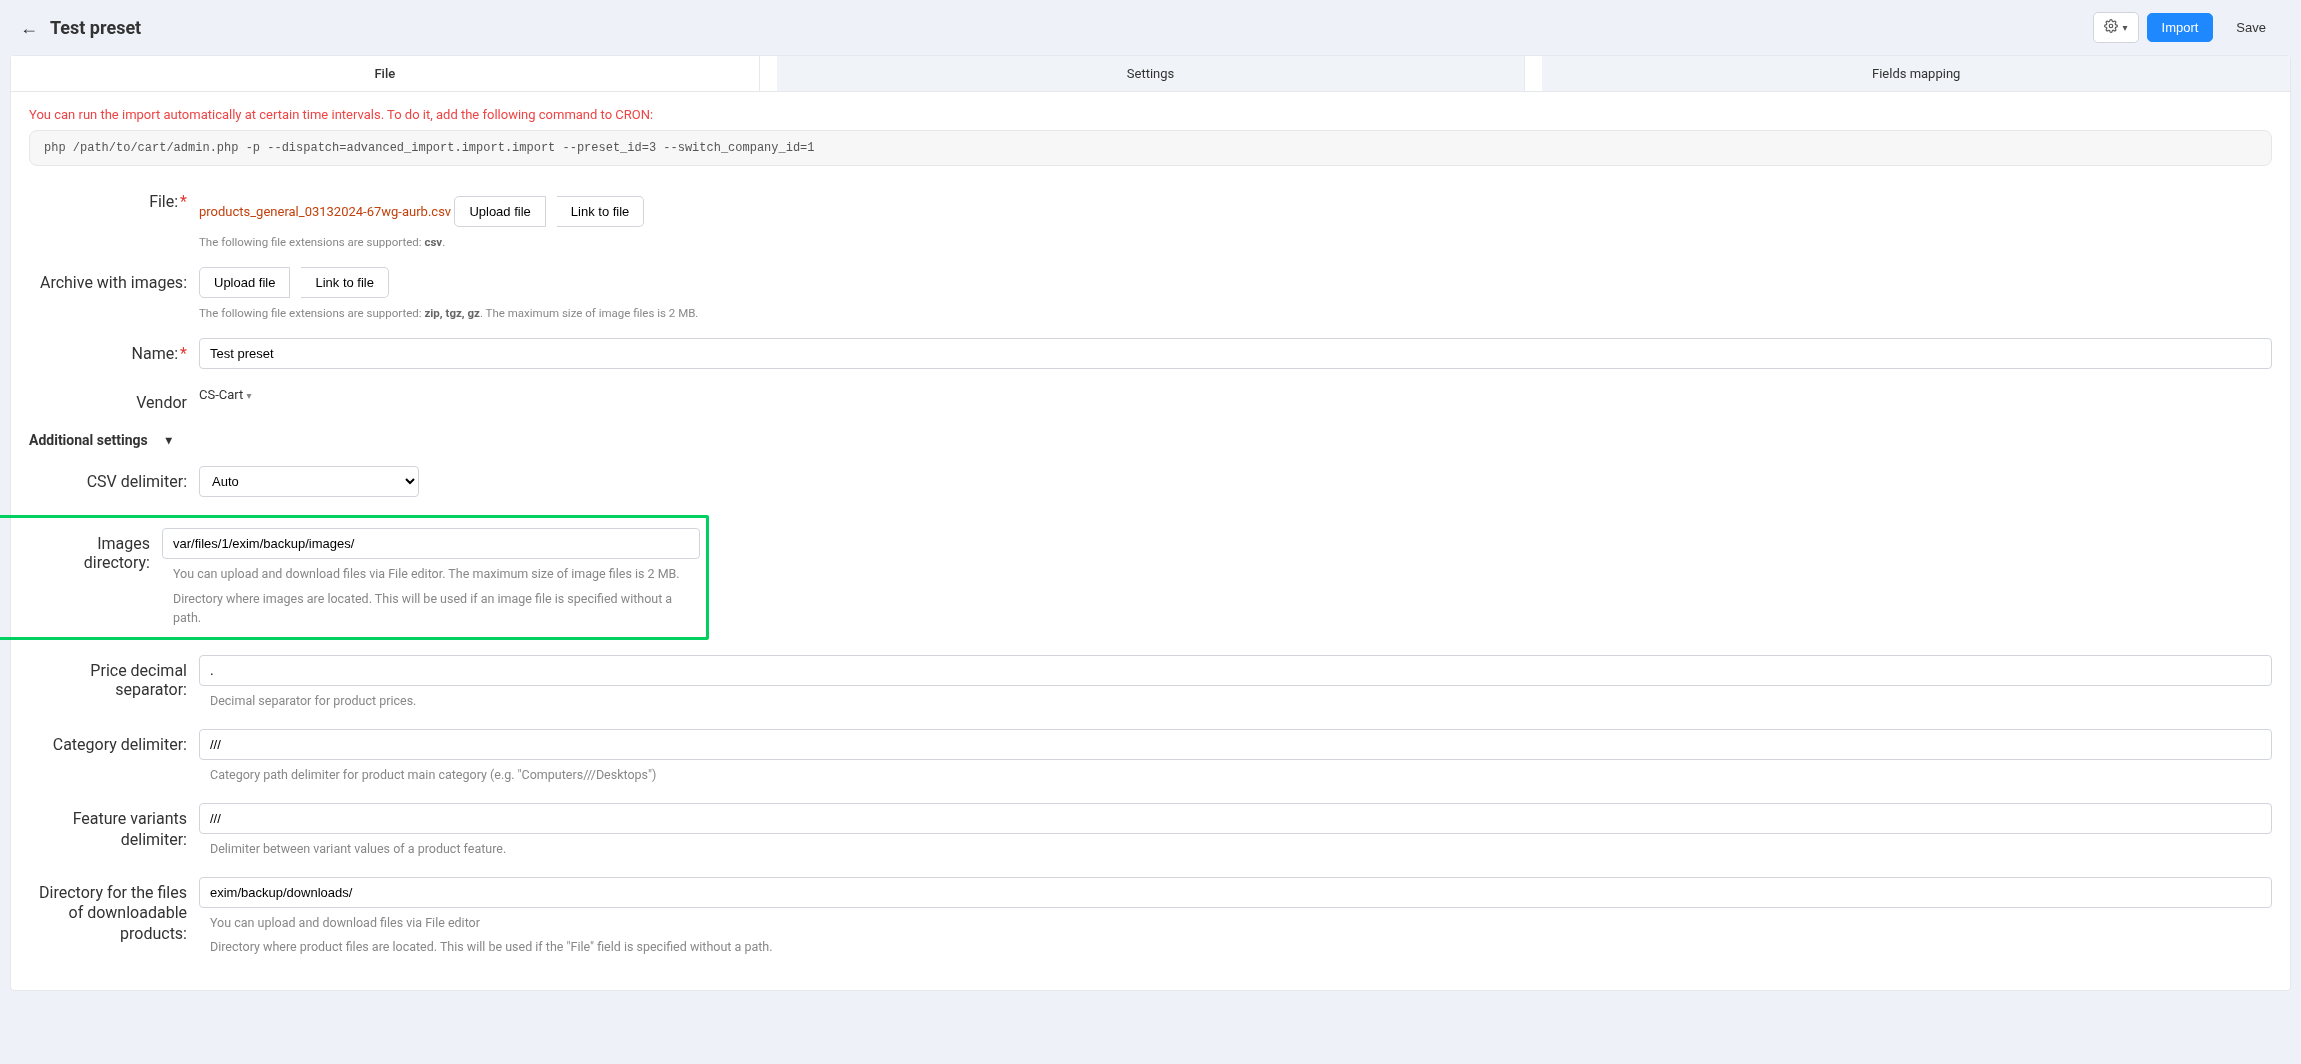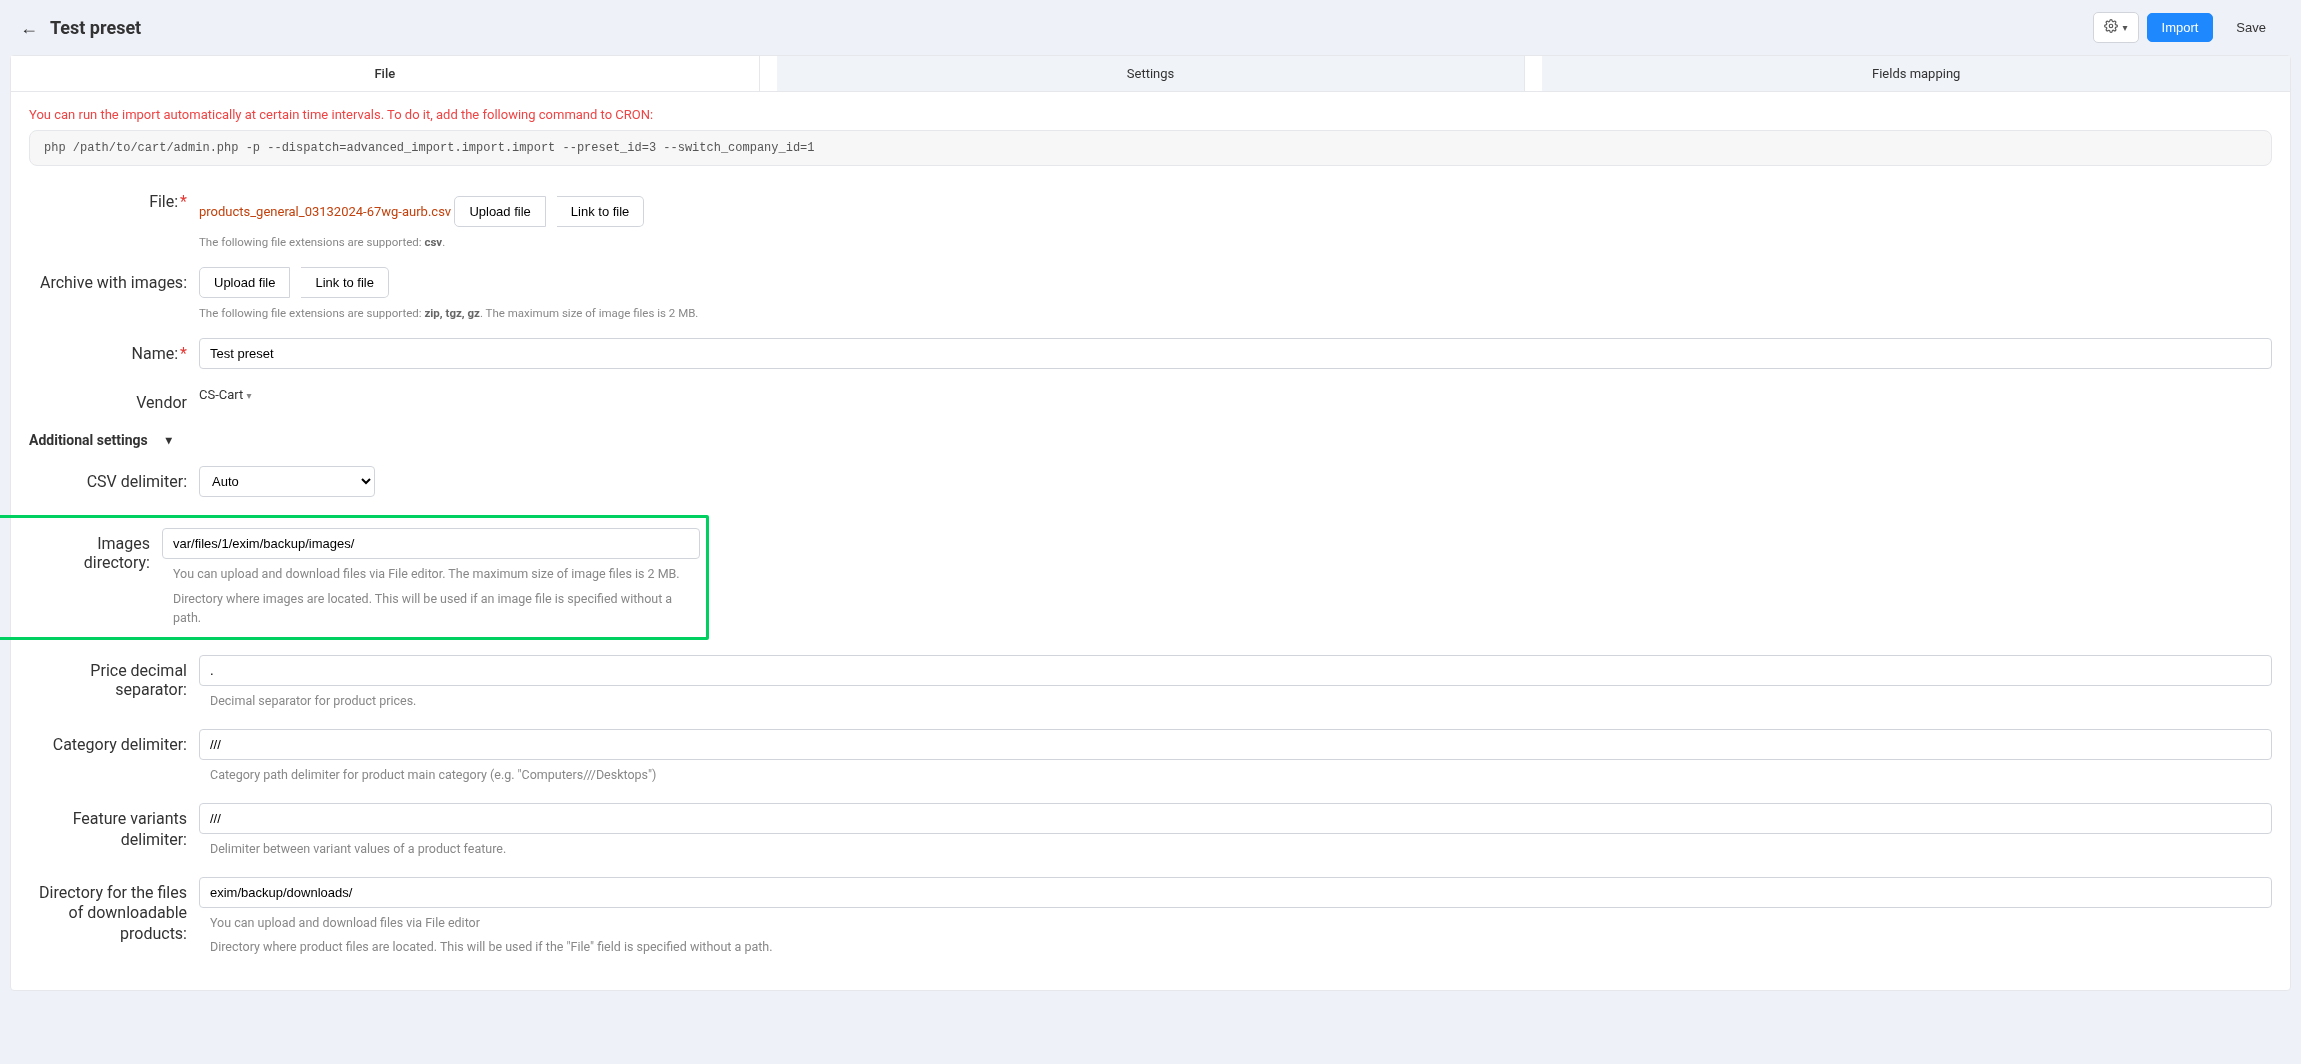--- a/index.html
+++ b/index.html
@@ -120,21 +120,21 @@
     font-size: 14px;
     margin: 20px 0 18px 0;
     cursor: pointer;
   }
   .section-title .chev { font-size: 12px; }
   .select-sm {
     border: 1px solid #d1d5db;
     border-radius: 4px;
     padding: 6px 8px;
     font-size: 13px;
-    width: 176px;
+    width: 220px;
     background: #fff;
   }
   .highlight-box {
     border: 3px solid #00d060;
     padding: 10px 6px 10px 40px;
     margin-left: -40px;
     margin-bottom: 15px;
     width: 720px;
     border-radius: 2px;
   }

